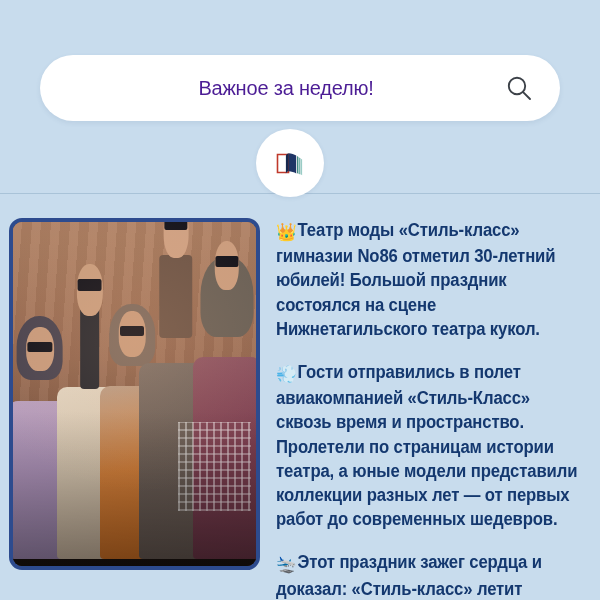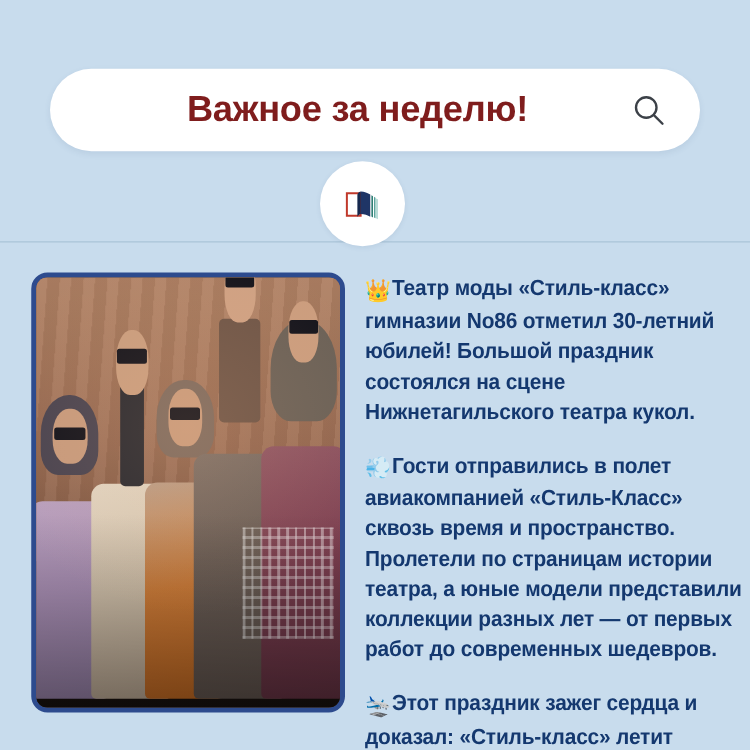--- a/index.html
+++ b/index.html
@@ -33,23 +33,23 @@
     height: 66px;
     background: #ffffff;
     border-radius: 33px;
     box-shadow: 0 2px 5px rgba(60,90,130,0.10);
     display: flex;
     align-items: center;
     justify-content: center;
   }
 
   #search-title {
-    color: #7f1d1d;
-    font-size: 29px;
-    font-weight: bold;
+    color: #4c1d95;
+    font-size: 20px;
+    font-weight: normal;
     letter-spacing: -0.2px;
     white-space: nowrap;
     position: relative;
     left: -14px;
   }
 
   #search-icon {
     position: absolute;
     right: 26px;
     top: 50%;
@@ -83,21 +83,21 @@
     left: 0;
     top: 193px;
     width: 600px;
     height: 1px;
     background: #a9c3d8;
   }
 
   
   #content {
     position: absolute;
-    left: 16px;
+    left: 0;
     top: 194px;
     width: 496px;
     height: 406px;
   }
 
   #photo-card {
     position: absolute;
     left: 9px;
     top: 24px;
     width: 251px;

